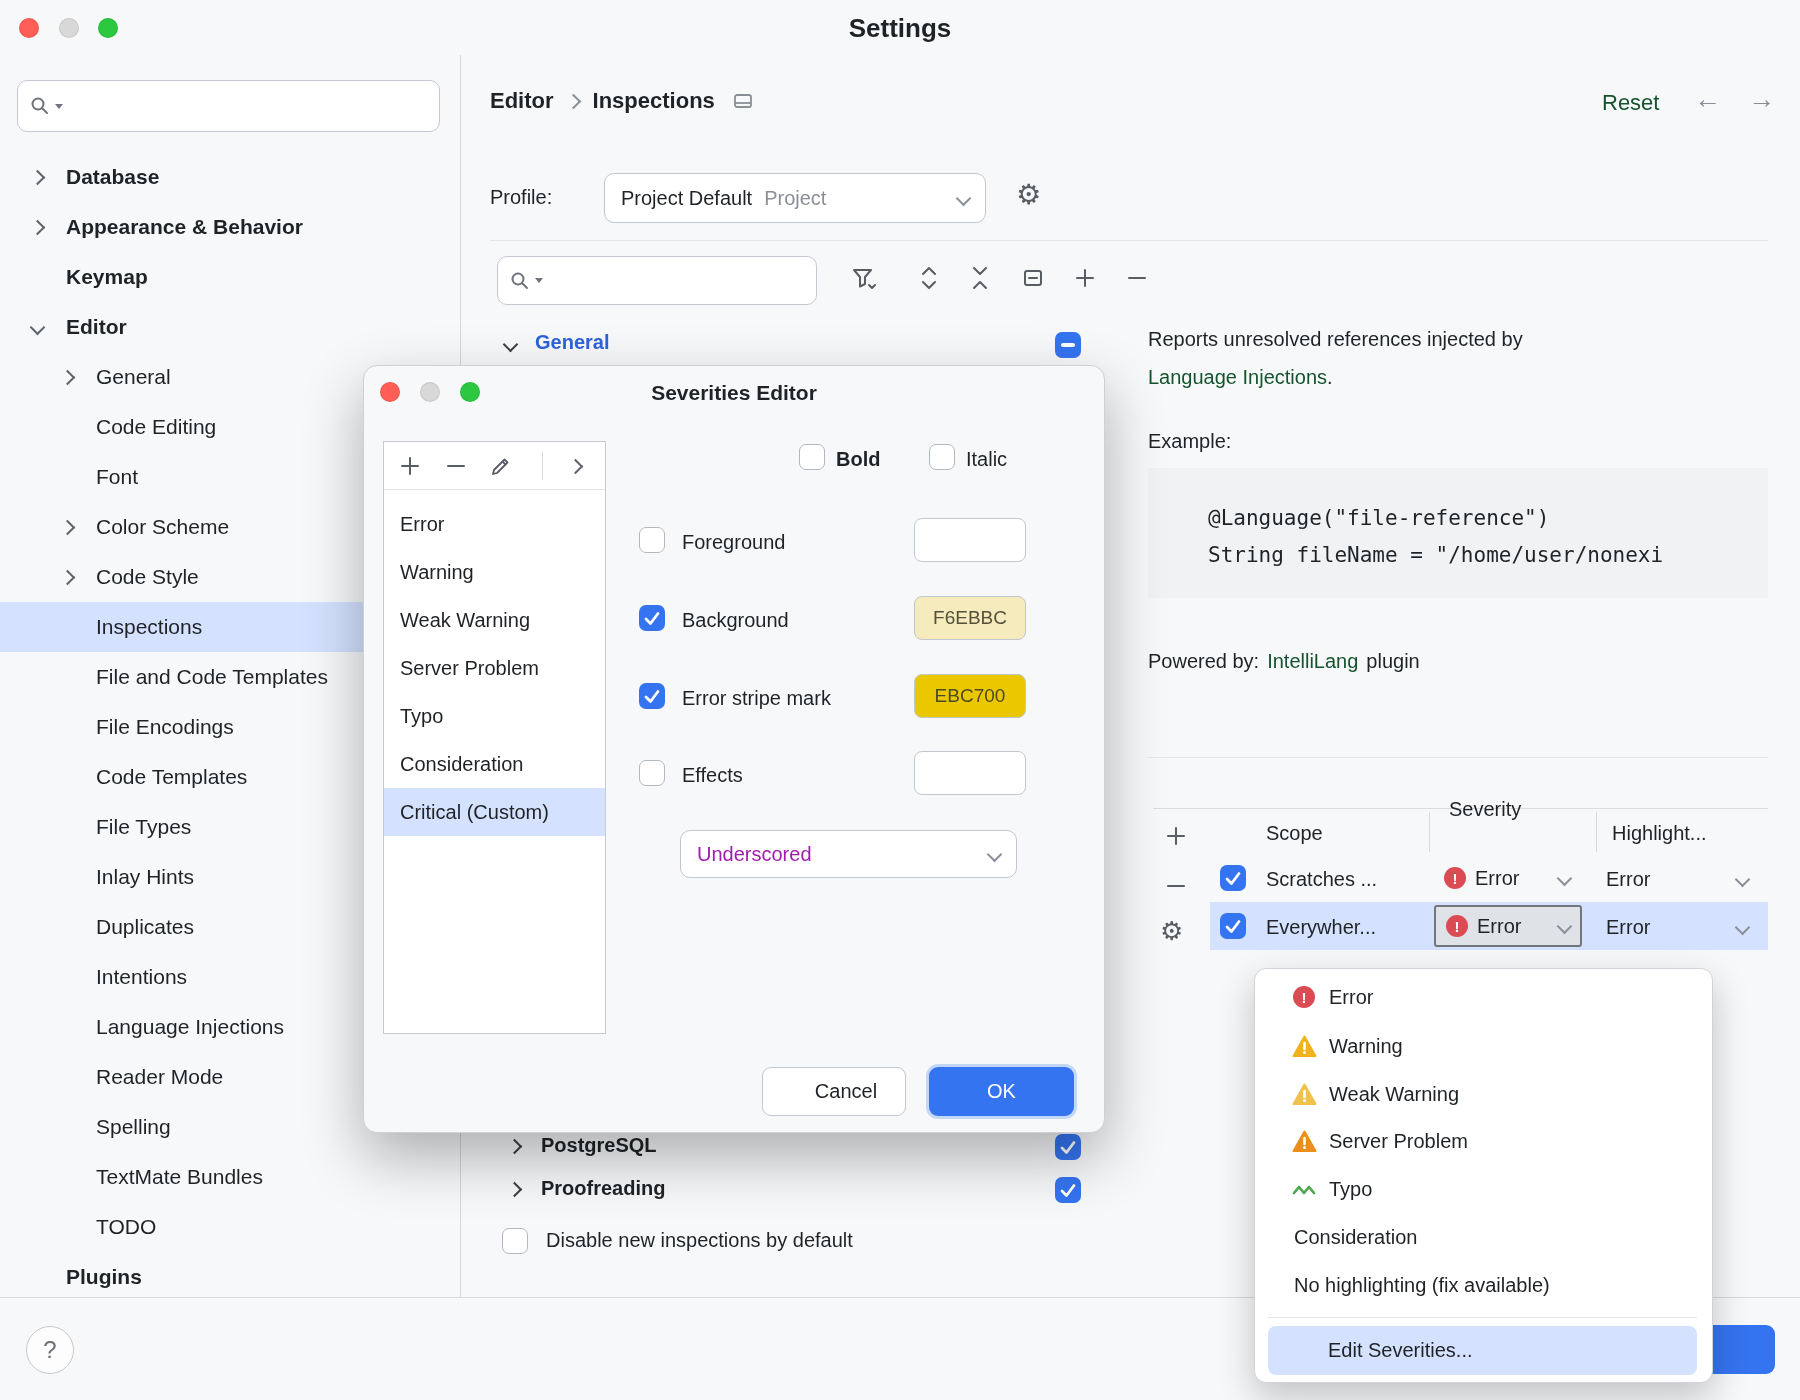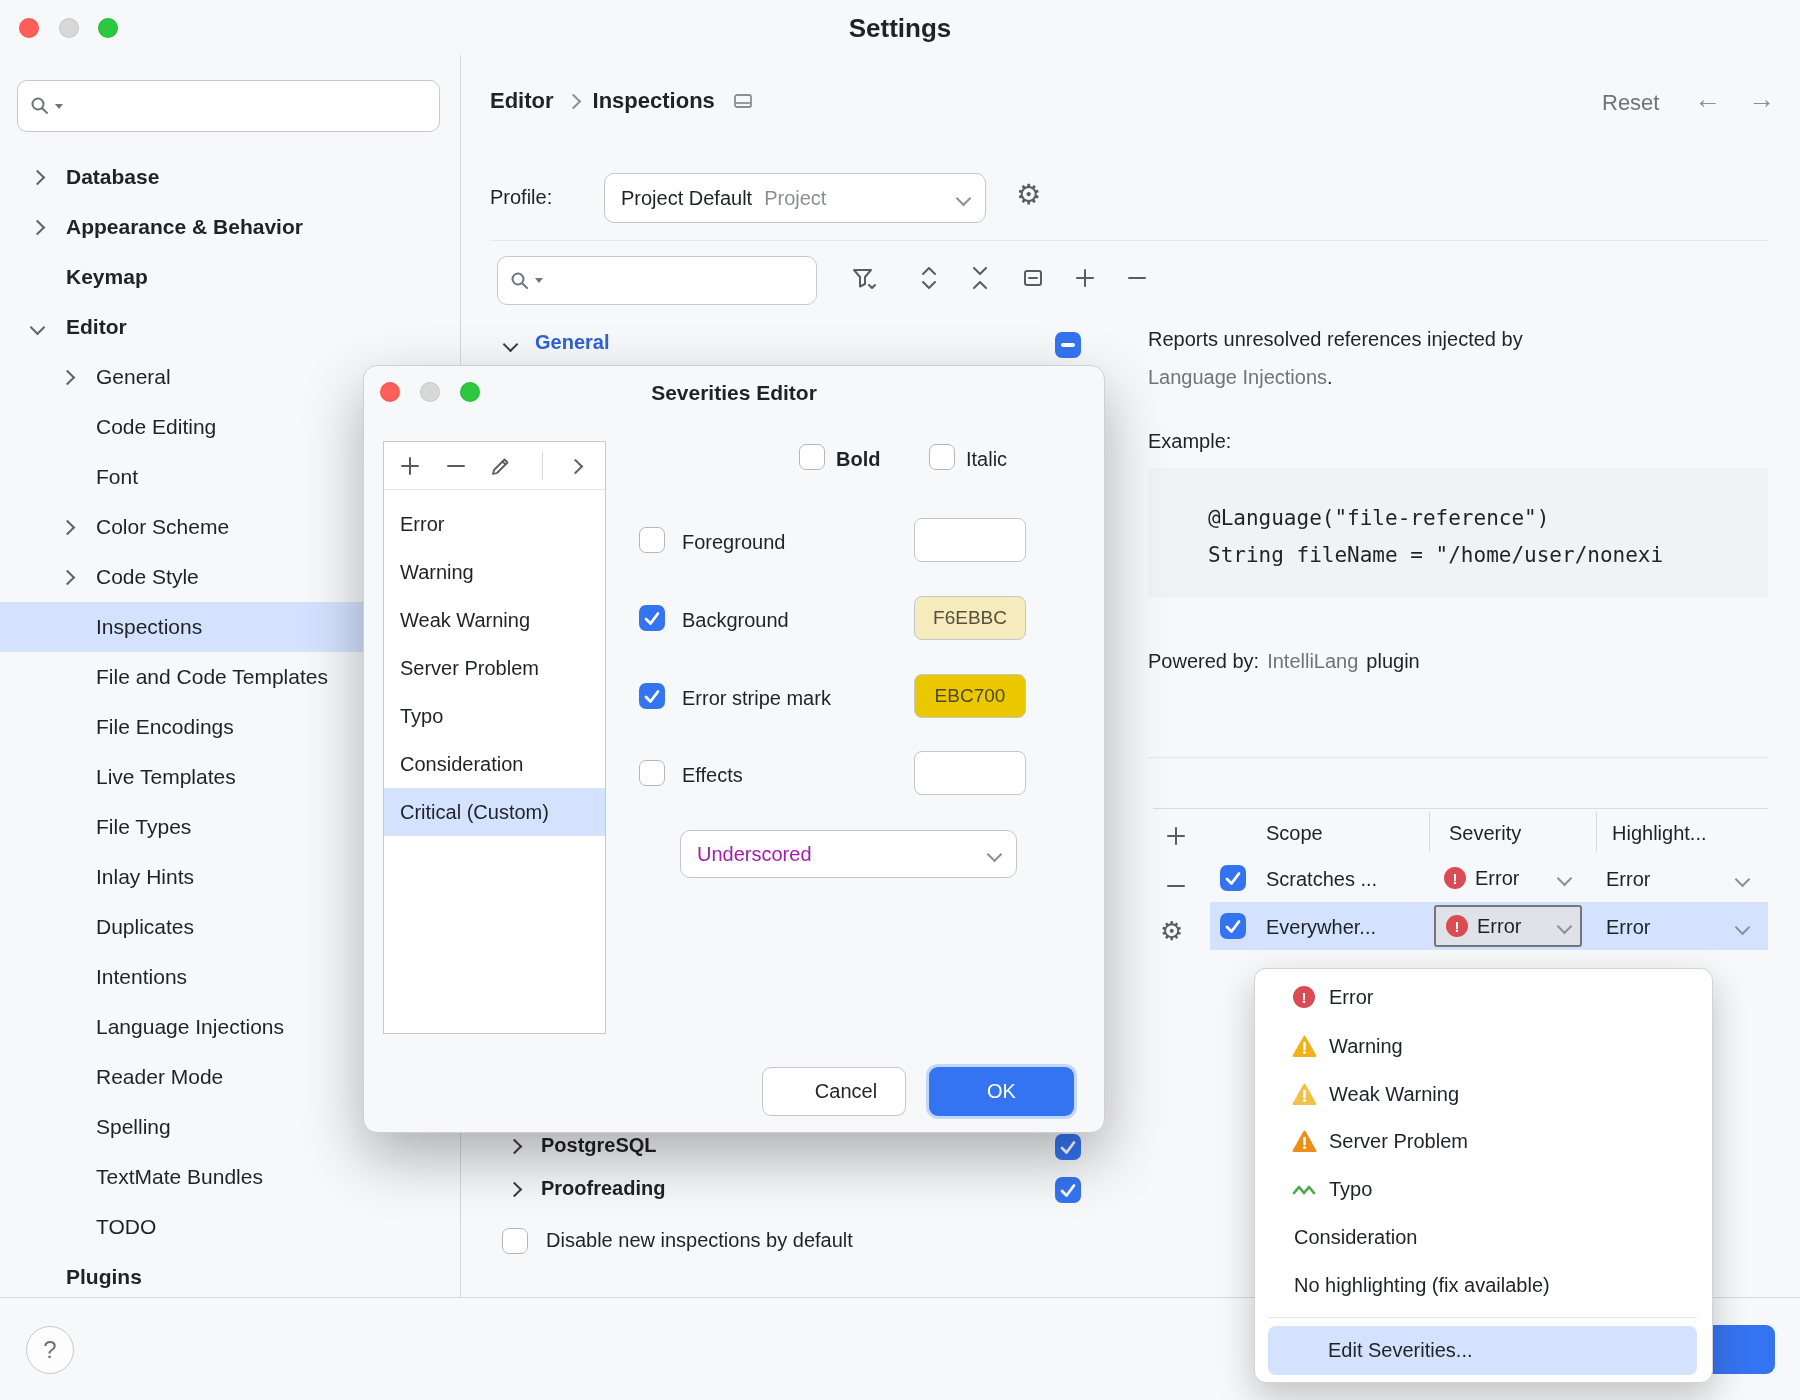--- a/index.html
+++ b/index.html
@@ -59,21 +59,21 @@
   .panel{position:absolute;left:19px;top:75px;width:223px;height:593px;background:#fff;border:1px solid #c6c9cf;box-sizing:border-box;}
   .panel-toolbar{position:absolute;left:0;top:0;width:100%;height:48px;border-bottom:1px solid #e3e5e9;box-sizing:border-box;}
   .sev-item{position:absolute;left:0;width:100%;height:48px;display:flex;align-items:center;padding-left:16px;font-size:20px;box-sizing:border-box;}
   .sev-item.sel{background:#d4e2ff;}
   .form-label{position:absolute;font-size:20px;line-height:26px;}
   .hline{position:absolute;height:1px;background:#e4e6e9;}
   .vline{position:absolute;width:1px;background:#d8dade;}
   .icon-btn{position:absolute;display:flex;align-items:center;justify-content:center;}
   .glyph{color:#585c63;}
   .mono{font-family:"DejaVu Sans Mono","Liberation Mono",monospace;}
-  .link{color:#737373;}
+  .link{color:#14532d;}
 </style>
 </head>
 <body>
 
 <div class="screen">
 
   <div class="abs" style="left:0;top:0;width:1800px;height:55px;">
     <span class="tl red" style="left:19px;top:18px;"></span>
     <span class="tl gray" style="left:59px;top:18px;"></span>
     <span class="tl green" style="left:98px;top:18px;"></span>
@@ -125,21 +125,21 @@
     <div class="side-item sel" style="top:547px">
         <span class="lbl1">Inspections</span>
       </div>
     <div class="side-item" style="top:597px">
         <span class="lbl1">File and Code Templates</span>
       </div>
     <div class="side-item" style="top:647px">
         <span class="lbl1">File Encodings</span>
       </div>
     <div class="side-item" style="top:697px">
-        <span class="lbl1">Live Templates</span>
+        <span class="lbl1">Code Templates</span>
       </div>
     <div class="side-item" style="top:747px">
         <span class="lbl1">File Types</span>
       </div>
     <div class="side-item" style="top:797px">
         <span class="lbl1">Inlay Hints</span>
       </div>
     <div class="side-item" style="top:847px">
         <span class="lbl1">Duplicates</span>
       </div>
@@ -279,21 +279,21 @@
   </span>
   <span class="icon-btn" style="left:1164px;top:874px;">
     <svg width="24" height="24" viewBox="0 0 24 24">
         <line x1="4" y1="12" x2="20" y2="12" stroke="#585c63" stroke-width="2" stroke-linecap="round"></line>
       </svg>
   </span>
   <span class="abs glyph" style="left:1160px;top:916px;font-size:26px;">⚙</span>
 
   <div class="hline" style="left:1153px;top:808px;width:615px;background:#dadce0;"></div>
   <span class="cell-label" style="left:1266px;top:820px;">Scope</span>
-  <span class="cell-label" style="left:1449px;top:820px;text-align:center;">Severity</span>
+  <span class="cell-label" style="left:1449px;top:796px;text-align:center;">Severity</span>
   <span class="cell-label" style="left:1612px;top:820px;">Highlight...</span>
   <div class="vline" style="left:1429px;top:812px;height:40px;"></div>
   <div class="vline" style="left:1596px;top:812px;height:40px;"></div>
 
   <span class="cbx on" style="left:1220px;top:865px;">
       <svg width="20" height="20" viewBox="0 0 20 20">
         <polyline points="4,11 8.5,15.5 16,5.5" fill="none" stroke="#fff" stroke-width="2.8" stroke-linecap="round" stroke-linejoin="round"></polyline>
       </svg>
     </span>
   <span class="cell-label" style="left:1266px;top:866px;">Scratches ...</span>

